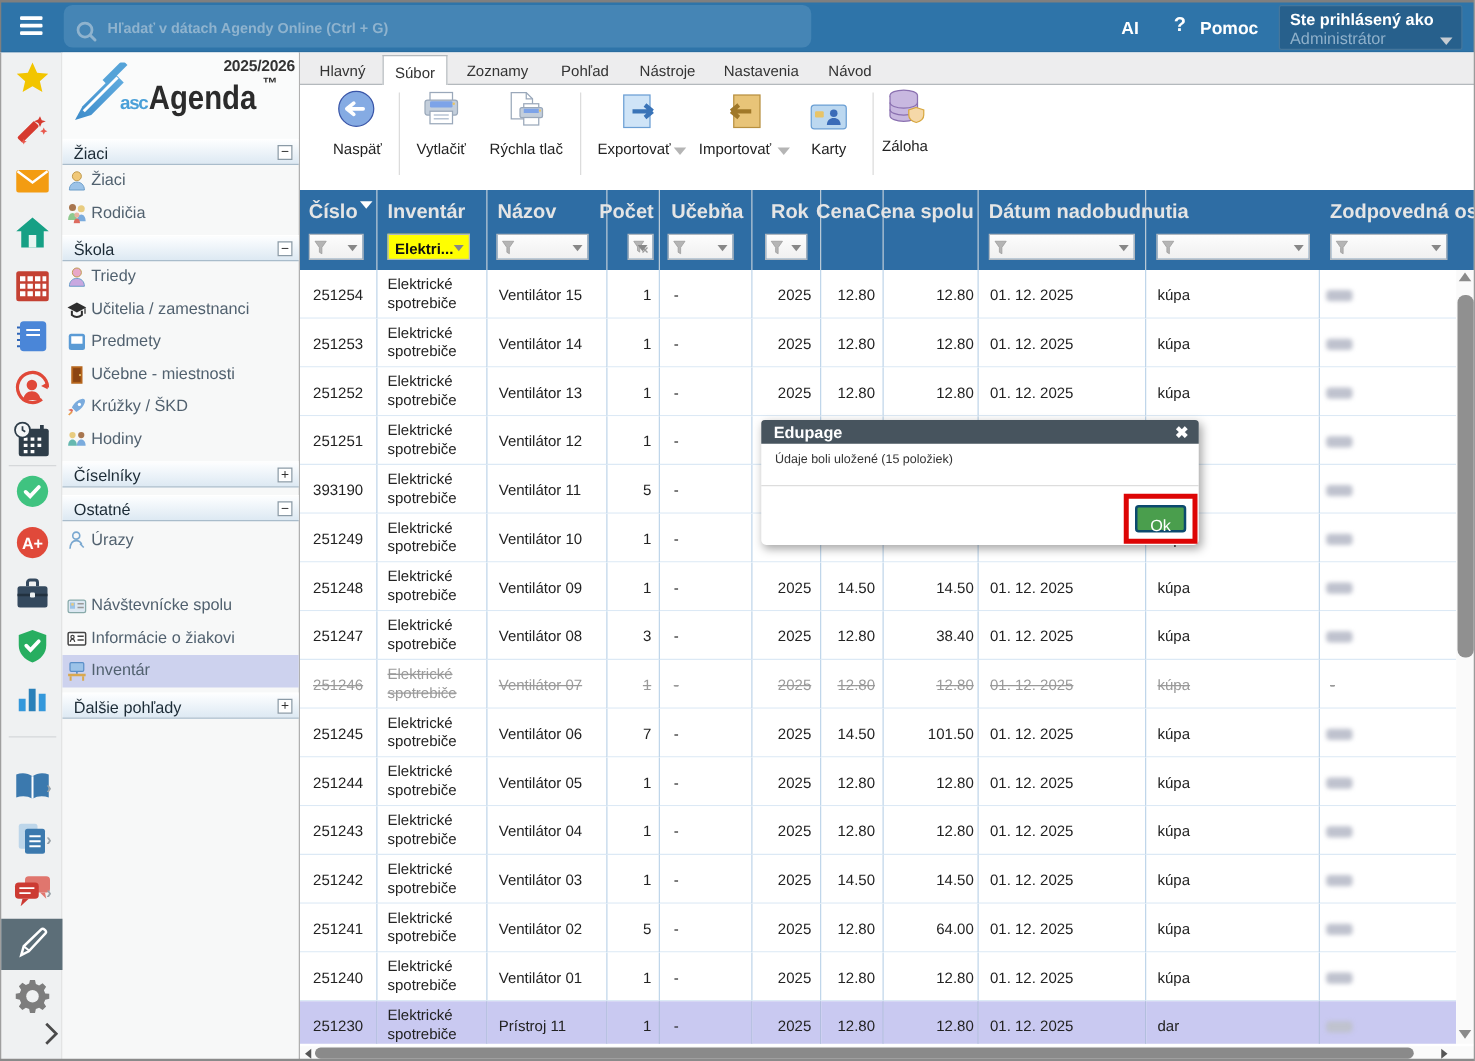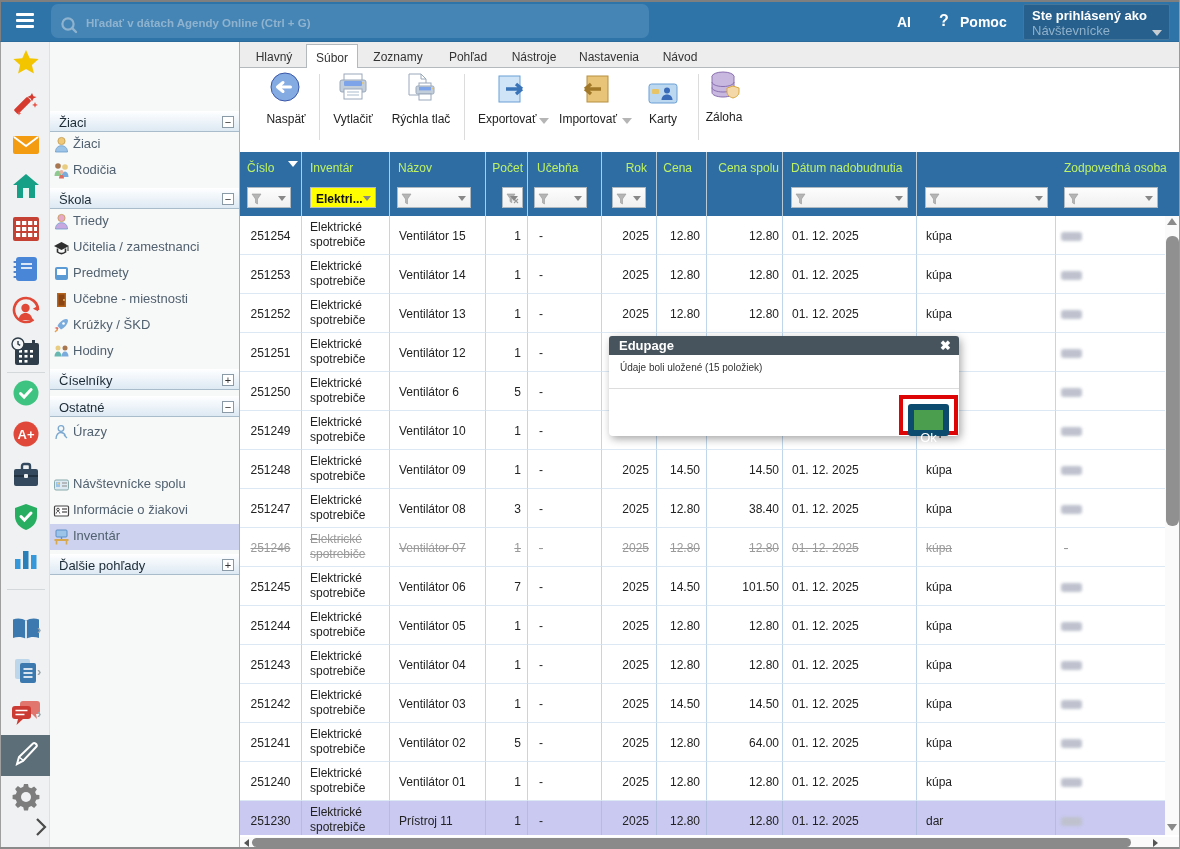--- a/index.html
+++ b/index.html
@@ -38,21 +38,21 @@
 #tabs{position:absolute;left:0;top:0;width:940px;height:26px;background:#ededee;border-bottom:1px solid #b4b9bd}
 .tab{position:absolute;top:2px;height:24px;font-size:12px;color:#333;padding-top:6px;text-align:center}
 #tabactive{background:#fff;border:1px solid #b4b9bd;border-bottom:none;z-index:2}
 #toolbar{position:absolute;left:0;top:26px;width:940px;height:84px;background:#fff}
 .tsep{position:absolute;top:6px;height:66px;border-left:1px solid #dcdcdc}
 .tlabel{position:absolute;top:44px;font-size:12px;color:#222;text-align:center}
 .ticon{position:absolute;top:4px}
 
 #thead{position:absolute;left:0;top:110px;width:940px;height:64px;background:#2e6da4}
 .hc{position:absolute;top:0;height:64px;border-right:1px solid #b9c9d6}
-.hc .t{position:absolute;top:9px;font-size:12px;font-weight:normal;color:#bef264;white-space:nowrap}
+.hc .t{position:absolute;top:9px;font-size:16px;font-weight:bold;color:#e5e5e5;white-space:nowrap}
 .fb{position:absolute;top:35px;height:21px;background:linear-gradient(#fdfdfd,#f0f0f0);border:1px solid #b0b8c0}
 .fb .fun{position:absolute;left:3px;top:3px}
 .fb .da{position:absolute;right:4px;top:8px;width:0;height:0;border-left:4px solid transparent;border-right:4px solid transparent;border-top:5px solid #888}
 .fby{background:#ffff00}
 #rows{position:absolute;left:0;top:174px;width:925px;height:619px;overflow:hidden}
 .row{position:relative;width:925px;height:39px;background:#fff}
 .cell{position:absolute;top:0;height:39px;border-right:1px solid #c0d6ea;border-bottom:1px solid #dce9f5;font-size:12px;color:#222;padding-top:13px;white-space:nowrap;overflow:hidden}
 .c0{left:0;width:62px;text-align:center}
 .c1{left:62px;width:88px;padding:4px 0 0 8px;line-height:15px;white-space:normal}
 .c2{left:150px;width:96px;padding-left:9px}
@@ -74,41 +74,41 @@
 #hscroll{position:absolute;left:0;top:795px;width:940px;height:12px;background:#fafafa}
 #hthumb{position:absolute;left:12px;top:1px;width:879px;height:9px;background:#8a8a8a;border-radius:4.5px}
 .harr{position:absolute;width:0;height:0;border-top:4px solid transparent;border-bottom:4px solid transparent}
 
 #modal{position:absolute;left:609px;top:336px;width:350px;height:100px;background:#fff;border-radius:4px;box-shadow:2px 3px 8px rgba(0,0,0,.35);z-index:10}
 #mhead{position:absolute;left:0;top:0;width:350px;height:19px;background:#47545e;border-radius:3px 3px 0 0;color:#fff;font-size:13px;font-weight:bold;padding:2px 0 0 10px}
 #mx{position:absolute;right:8px;top:2px;font-size:13px;font-weight:bold;color:#fff}
 #mbody{position:absolute;left:11px;top:26px;font-size:10px;color:#333}
 #mline{position:absolute;left:0;top:52px;width:350px;border-top:1px solid #ddd}
 #redbox{position:absolute;left:290px;top:59px;width:59px;height:40px;border:4px solid #dd0505}
-#okbtn{position:absolute;left:299px;top:68px;width:41px;height:22px;background:#4a9e4d;border:6px solid #0c4a6e;border-radius:3px;color:#fff;font-size:13px;text-align:center;padding-top:20px}
+#okbtn{position:absolute;left:299px;top:68px;width:41px;height:22px;background:#4a9e4d;border:2px solid #0c4a6e;border-radius:3px;color:#fff;font-size:13px;text-align:center;padding-top:7px}
 </style></head><body>
 <div id="topbar">
     <div id="hamb">
       <i></i>
       <i></i>
       <i></i>
     </div>
     <div id="search">
       <svg width="20" height="20" viewBox="0 0 20 20">
         <circle cx="8" cy="8" r="5.6" fill="none" stroke="#8fb3ce" stroke-width="2.2"></circle>
         <line x1="12.2" y1="12.2" x2="16" y2="16" stroke="#8fb3ce" stroke-width="2.4" stroke-linecap="round"></line>
       </svg>
       <span>Hľadať v dátach Agendy Online (Ctrl + G)</span>
     </div>
     <div class="topl" style="left:896px">AI</div>
     <div class="topl" style="left:938px;top:10px;font-size:16px">?</div>
     <div class="topl" style="left:959px">Pomoc</div>
     <div id="userbox">
       <div class="l1">Ste prihlásený ako</div>
-      <div class="l2">Návštevnícke</div>
+      <div class="l2">Administrátor</div>
       <div class="chev"></div>
     </div>
   </div>
 <div id="strip">
     <div class="si" style="top:6px"><svg width="30" height="30" viewBox="0 0 30 30">
         <path d="M15 2l3.7 8.2 8.9.8-6.7 5.9 2 8.7-7.9-4.7-7.9 4.7 2-8.7L2.4 11l8.9-.8z" fill="#f2c500"></path>
       </svg></div>
     <div class="si" style="top:47px"><svg width="30" height="30" viewBox="0 0 30 30">
         <rect x="2" y="13.5" width="19" height="6" rx="1.2" transform="rotate(-45 11.5 16.5)" fill="#d63a2f"></rect>
         <path d="M21 4l1.4 3.2L25.6 8l-3.2 1.4L21 12.6 19.6 9.4 16.4 8l3.2-1.4z" fill="#d63a2f"></path>
@@ -233,20 +233,37 @@
       </svg></div>
     <div class="si" style="top:740px"><svg width="30" height="30" viewBox="0 0 30 30">
         <path fill="#7d7d7d" d="M13 2h4l.7 3.2 2.6 1.1 2.8-1.8 2.8 2.8-1.8 2.8 1.1 2.6L28.4 13v4l-3.2.7-1.1 2.6 1.8 2.8-2.8 2.8-2.8-1.8-2.6 1.1L17 28.4h-4l-.7-3.2-2.6-1.1-2.8 1.8-2.8-2.8 1.8-2.8-1.1-2.6L1.6 17v-4l3.2-.7 1.1-2.6L4.1 6.9l2.8-2.8 2.8 1.8 2.6-1.1z"></path>
         <circle cx="15" cy="15" r="5" fill="#eff1f2"></circle>
       </svg></div>
     <div style="position:absolute;left:33px;top:776px"><svg width="14" height="18" viewBox="0 0 14 18">
         <polyline points="3,1 11,9 3,17" fill="none" stroke="#4a4a4a" stroke-width="2.2"></polyline>
       </svg></div>
   </div>
 <div id="panel">
+    <div id="logoarea">
+      <div id="year">2025/2026</div>
+      <div id="logo"><svg width="180" height="56" viewBox="0 0 180 56">
+          <defs>
+            <linearGradient id="pg" x1="0" y1="1" x2="1" y2="0">
+              <stop offset="0" stop-color="#3d8cca"></stop>
+              <stop offset="1" stop-color="#62ade0"></stop>
+            </linearGradient>
+          </defs>
+          <path d="M2 46L15 42 41 16 34 9 8 35Z" fill="url(#pg)"></path>
+          <path d="M9 39L36 12" stroke="#fff" stroke-width="2.4"></path>
+          <path d="M26 16L42 0" stroke="#55a3d8" stroke-width="5.5"></path>
+          <text x="38" y="37" font-family="Liberation Sans" font-size="15" font-weight="bold" fill="#4aa0d8" textLength="23">asc</text>
+          <text x="61" y="37" font-family="Liberation Sans" font-size="27" font-weight="bold" fill="#2b2b2b" textLength="86" lengthAdjust="spacingAndGlyphs">Agenda</text>
+          <text x="152" y="20" font-family="Liberation Sans" font-size="12" font-weight="bold" fill="#2b2b2b">™</text>
+        </svg></div>
+    </div>
     <div class="sect" style="top:69px">Žiaci<div class="pm">−</div></div>
     <div class="mi" style="top:90px">
       <span class="ic"><svg width="17" height="17" viewBox="0 0 17 17">
           <circle cx="8.5" cy="5" r="3.6" fill="#f0c878" stroke="#c09b50" stroke-width=".8"></circle>
           <path d="M2.5 16c0-4 2.6-6.3 6-6.3s6 2.3 6 6.3z" fill="#9cc3e8" stroke="#6b9cc8" stroke-width=".8"></path>
         </svg></span>
       <span class="tx">Žiaci</span>
     </div>
     <div class="mi" style="top:116px">
       <span class="ic"><svg width="17" height="17" viewBox="0 0 17 17">
@@ -549,23 +566,23 @@
         <div class="cell c3">1</div>
         <div class="cell c4">-</div>
         <div class="cell c5">2025</div>
         <div class="cell c6">12.80</div>
         <div class="cell c7">12.80</div>
         <div class="cell c8">01. 12. 2025</div>
         <div class="cell c9">kúpa</div>
         <div class="cell c10"><span class="blob"></span></div>
       </div>
       <div class="row">
-        <div class="cell c0">251250</div>
-        <div class="cell c1">Elektrické spotrebiče</div>
-        <div class="cell c2">Ventilátor 6</div>
+        <div class="cell c0">393190</div>
+        <div class="cell c1">Elektrické spotrebiče</div>
+        <div class="cell c2">Ventilátor 11</div>
         <div class="cell c3">5</div>
         <div class="cell c4">-</div>
         <div class="cell c5">2025</div>
         <div class="cell c6">12.80</div>
         <div class="cell c7">64.00</div>
         <div class="cell c8">01. 12. 2025</div>
         <div class="cell c9">kúpa</div>
         <div class="cell c10"><span class="blob"></span></div>
       </div>
       <div class="row">

